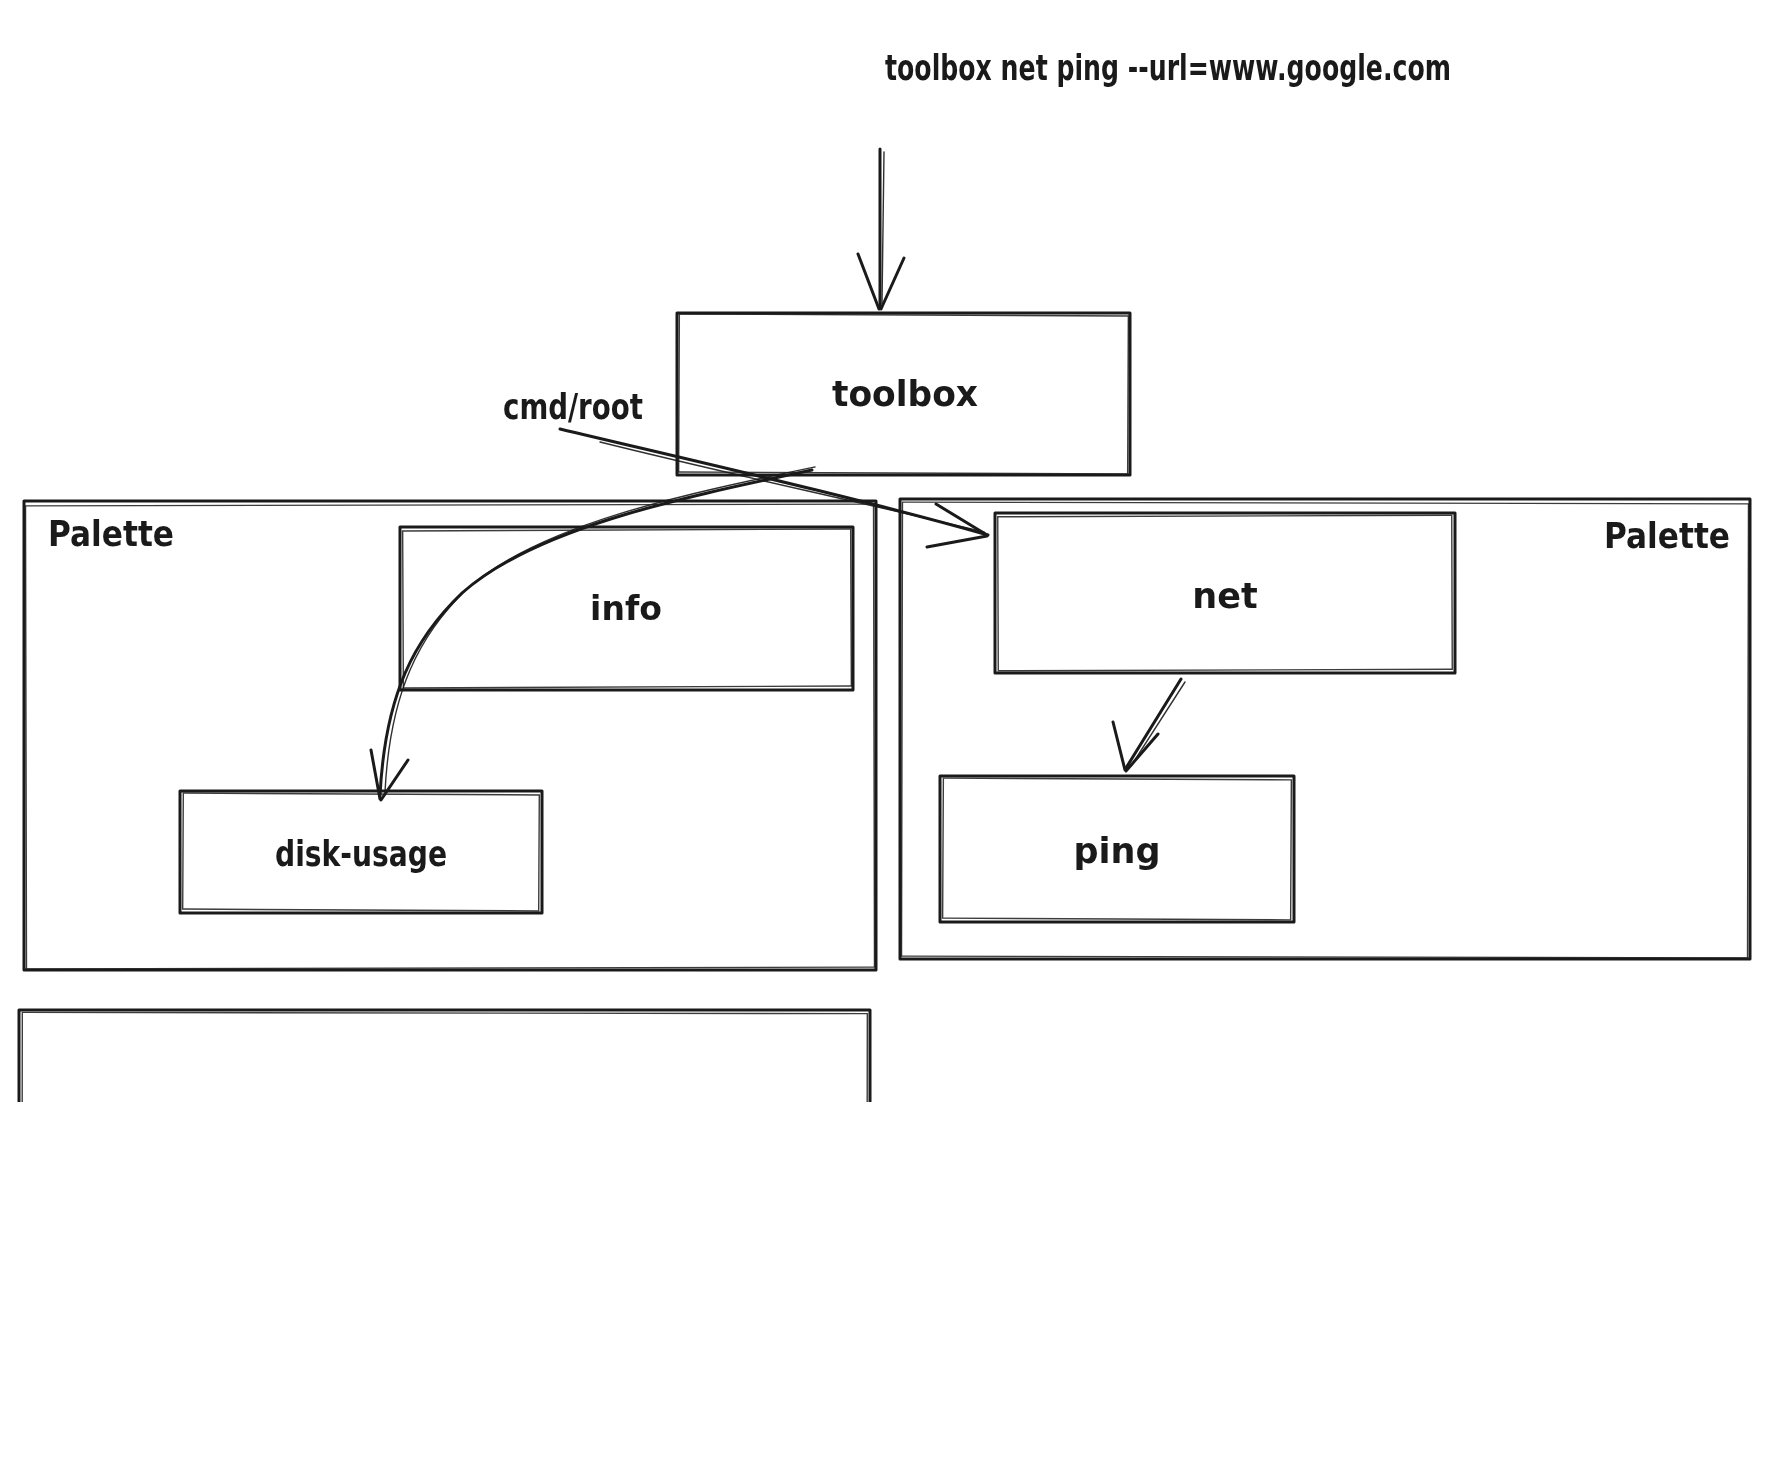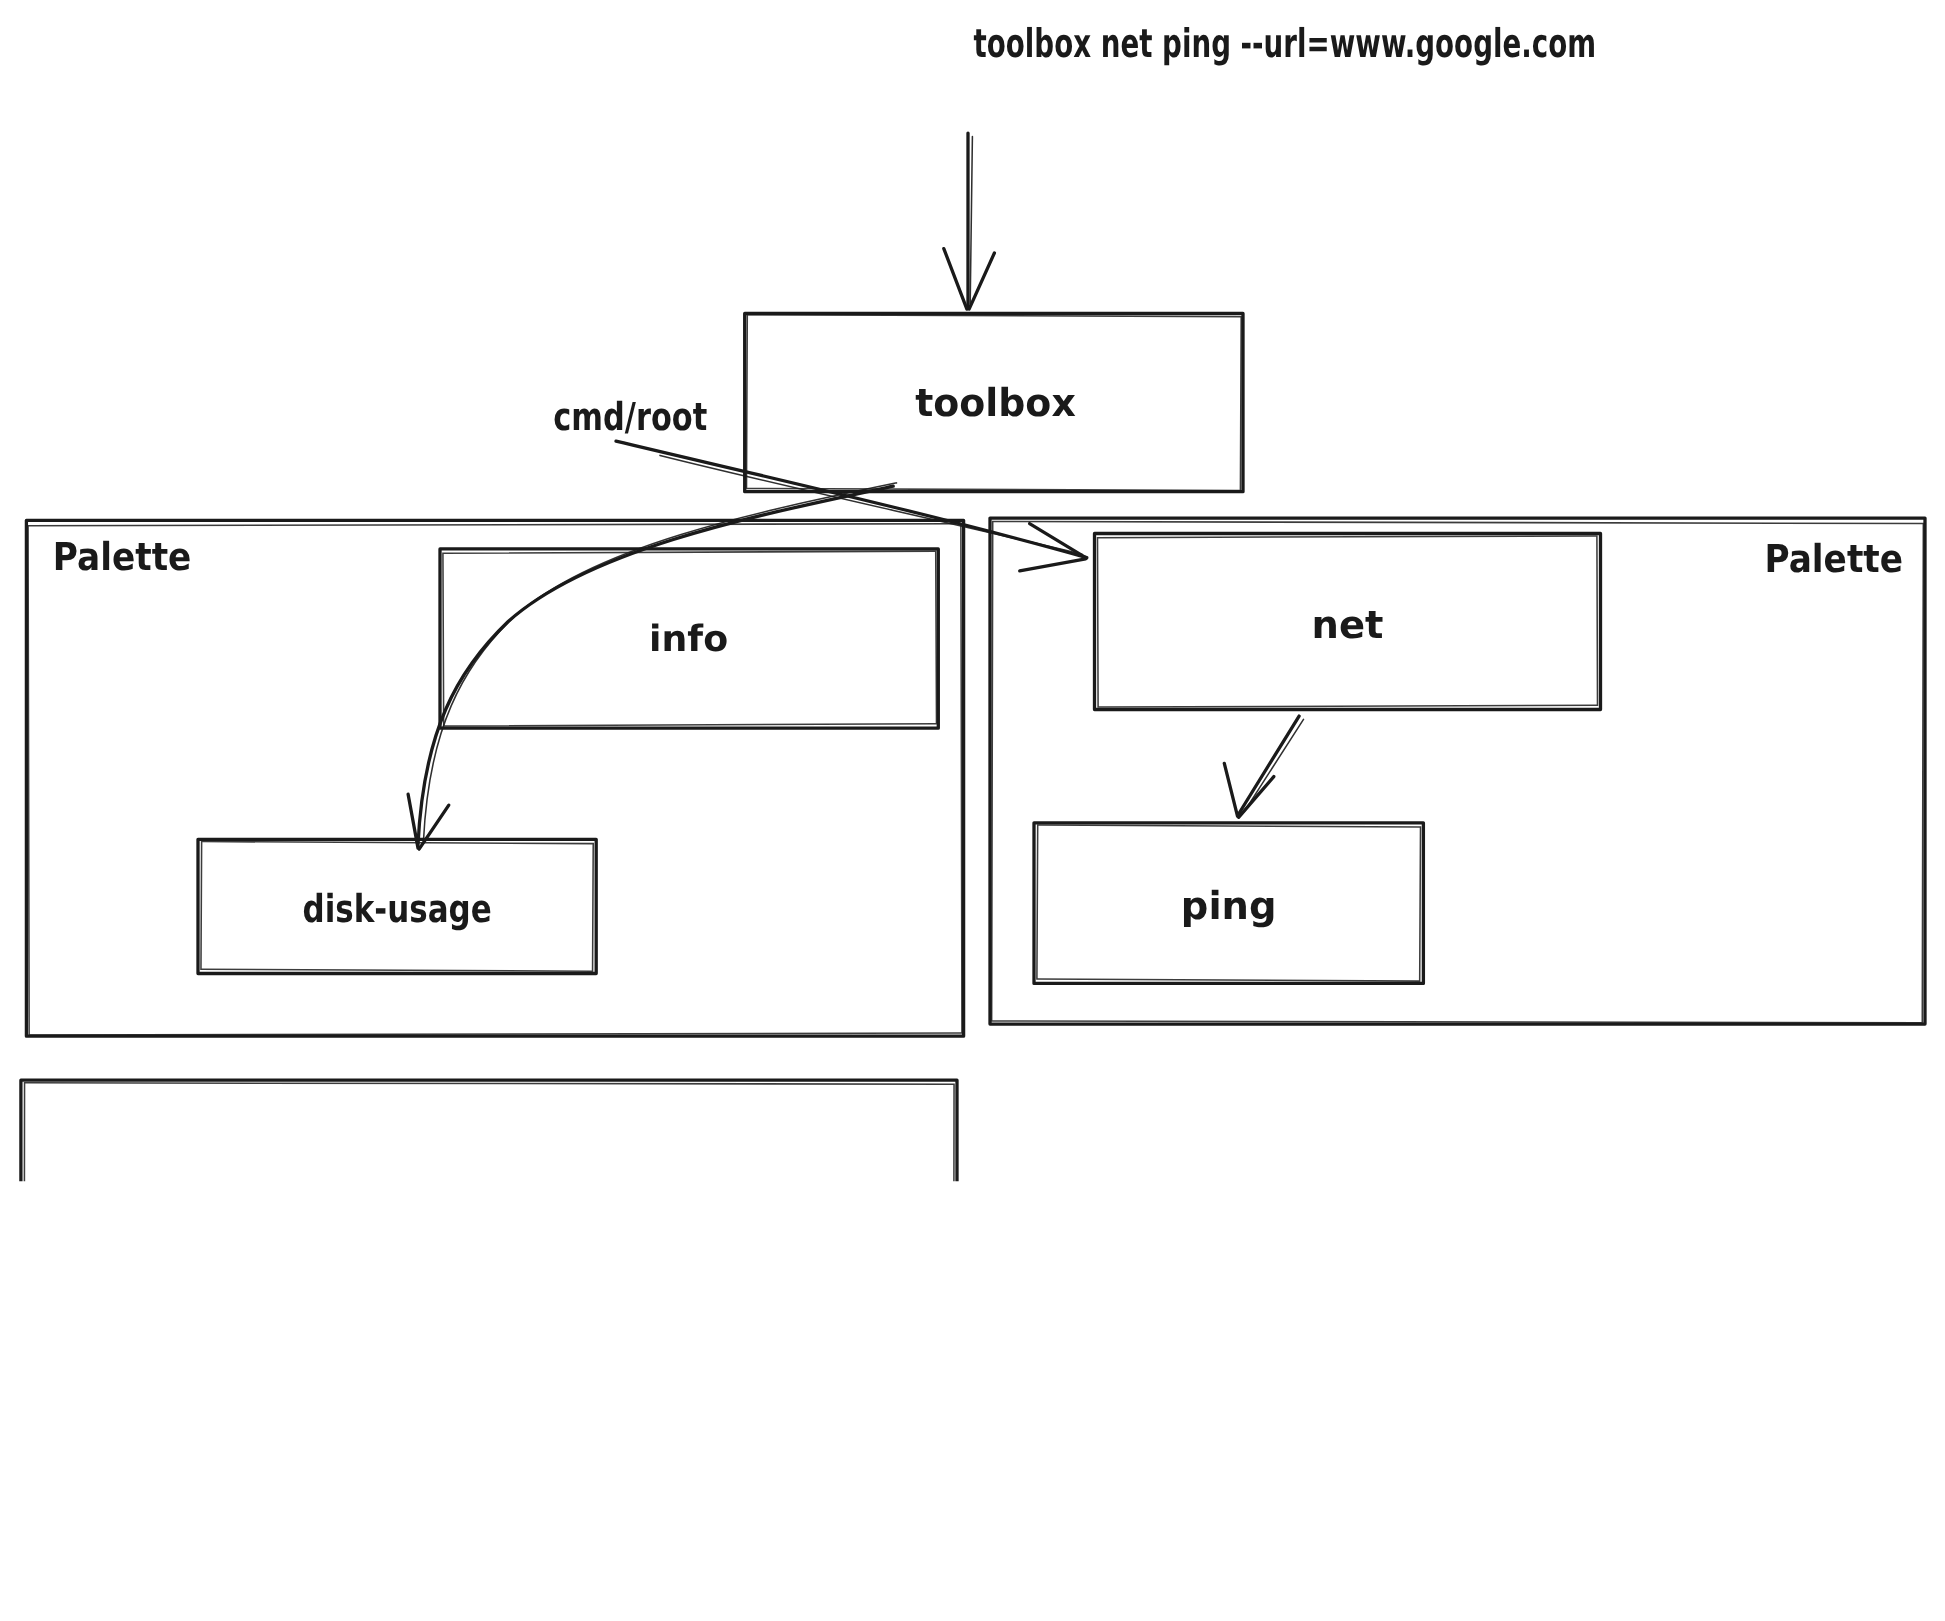--- a/index.html
+++ b/index.html
@@ -6,20 +6,21 @@
     margin: 0;
     padding: 0;
     background: #ffffff;
   }
   .stage {
     position: relative;
     width: 1768px;
     height: 1074px;
     background: #ffffff;
     overflow: hidden;
+    margin-top: 28px;
   }
   svg { display: block; }
   .box {
     fill: none;
     stroke: #1a1a1a;
     stroke-width: 3;
     stroke-linecap: round;
     stroke-linejoin: round;
   }
   .box-dup {

